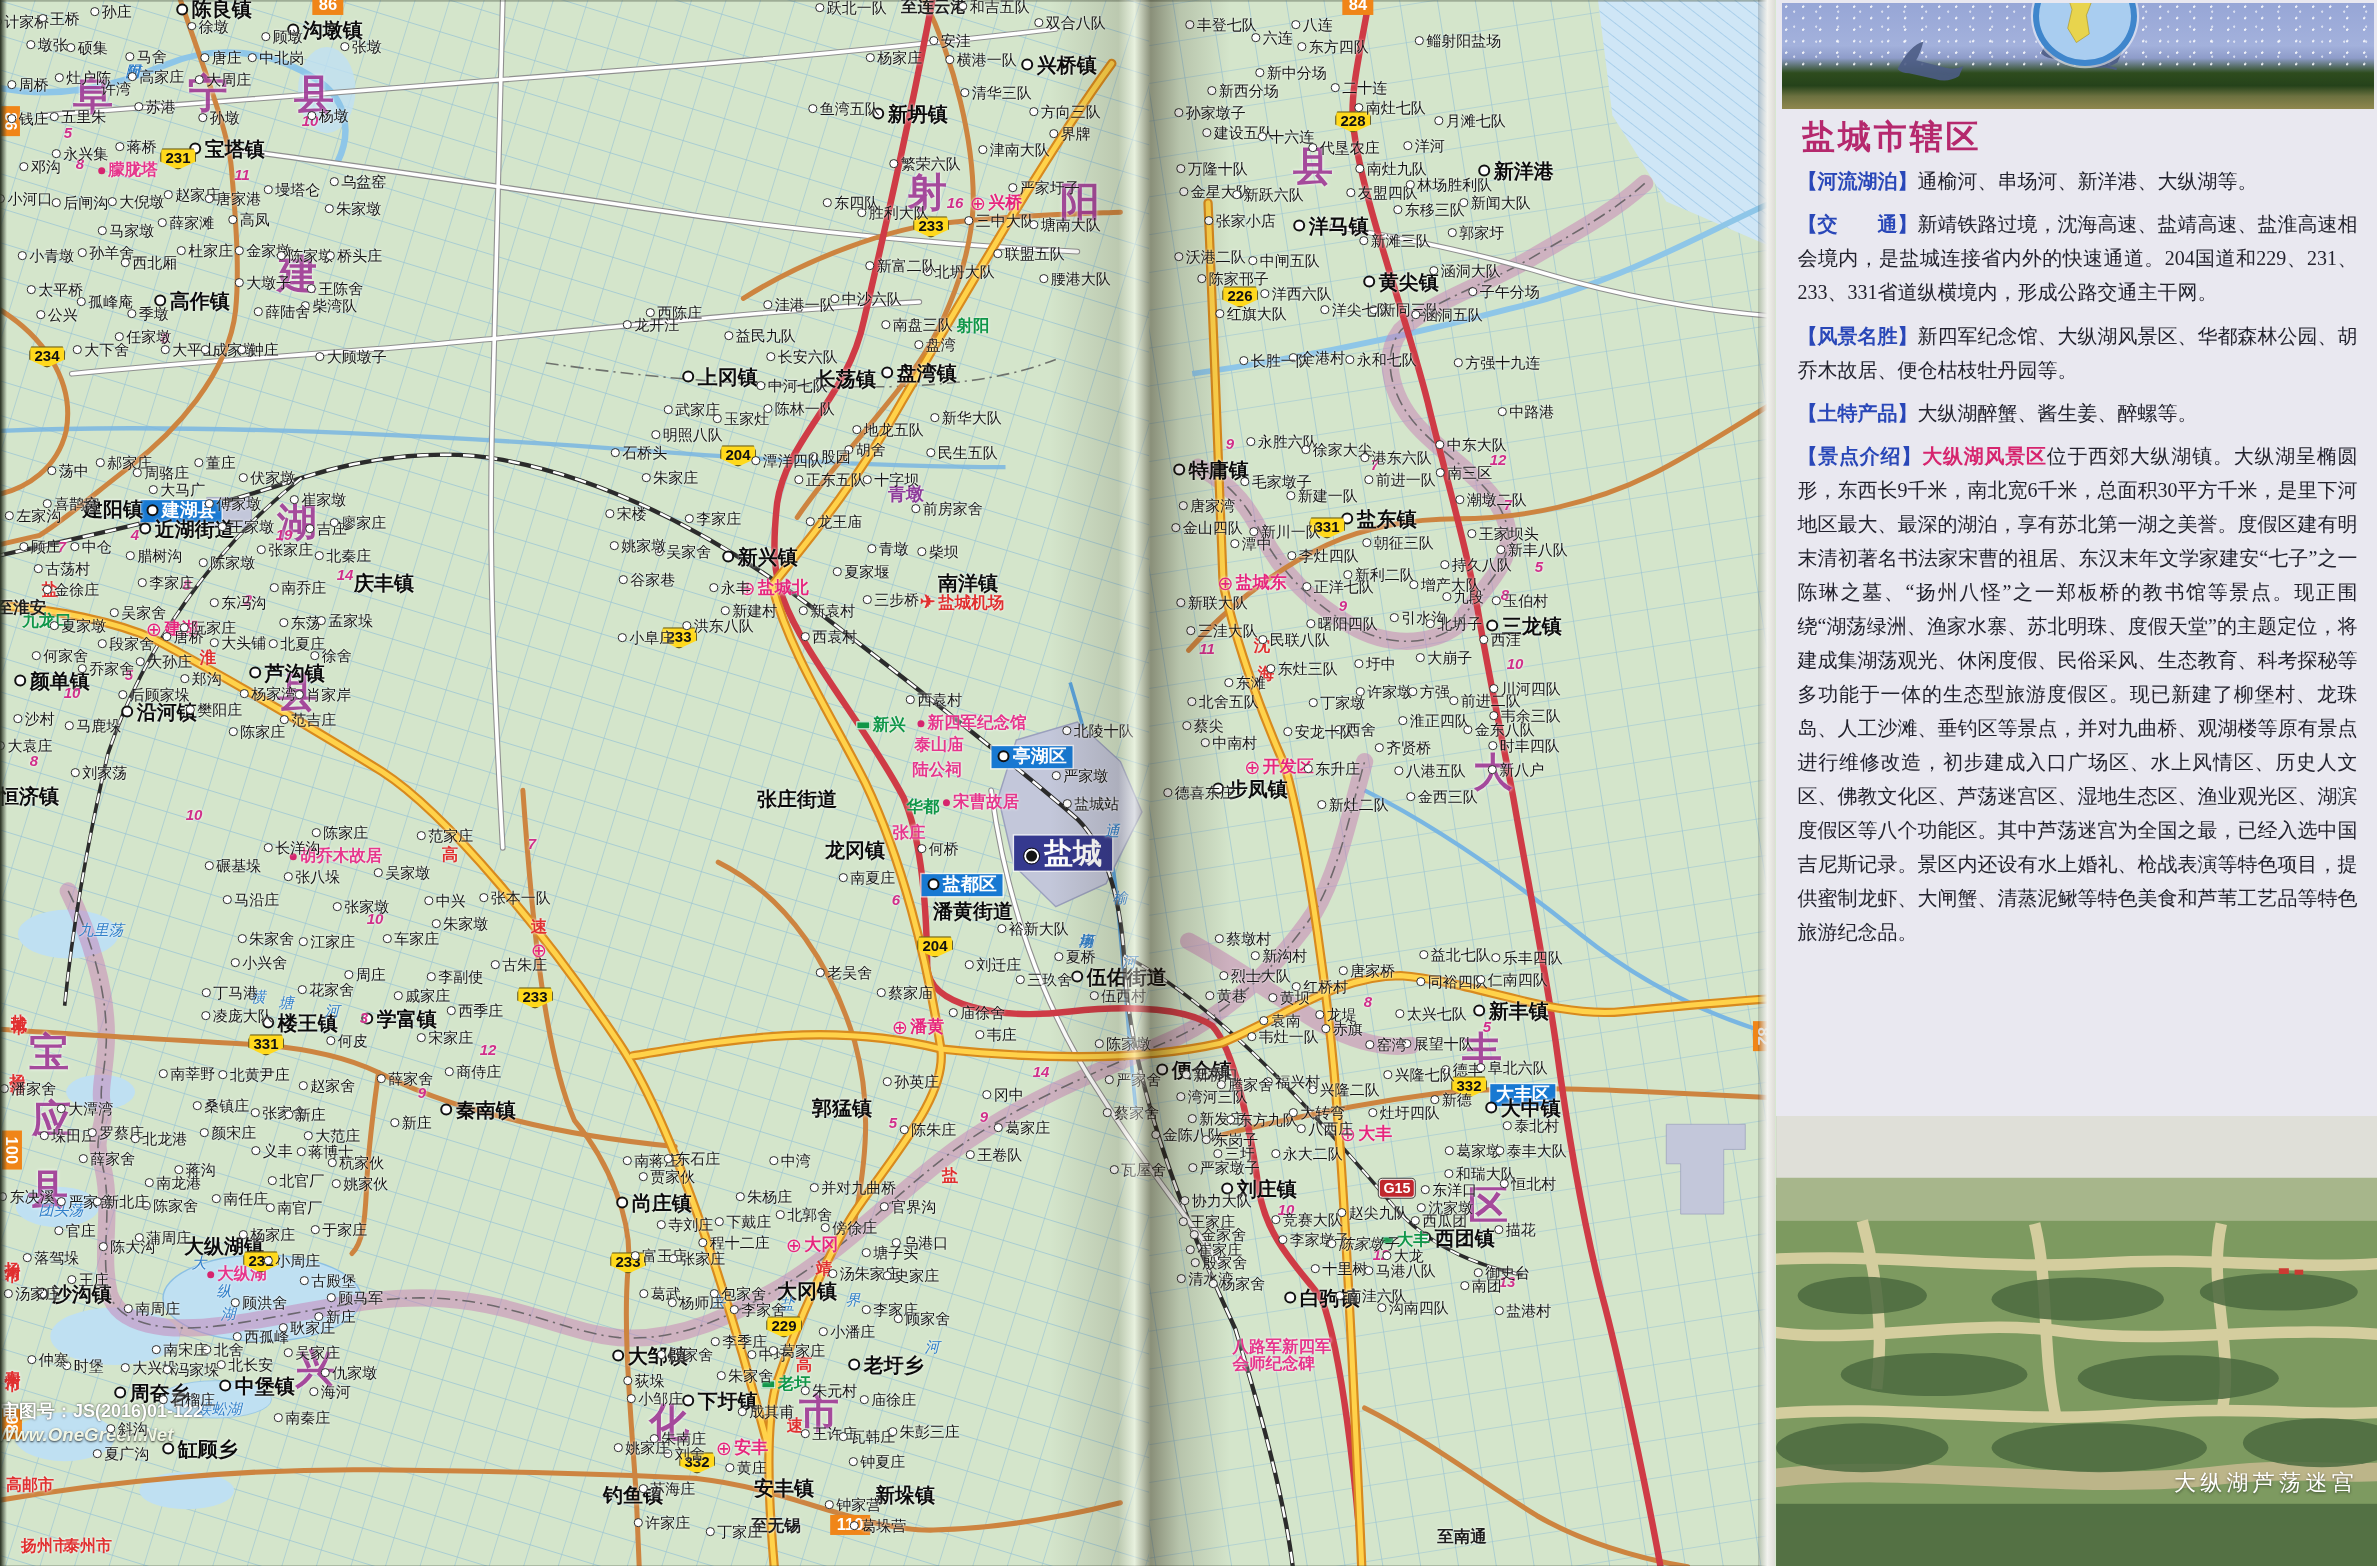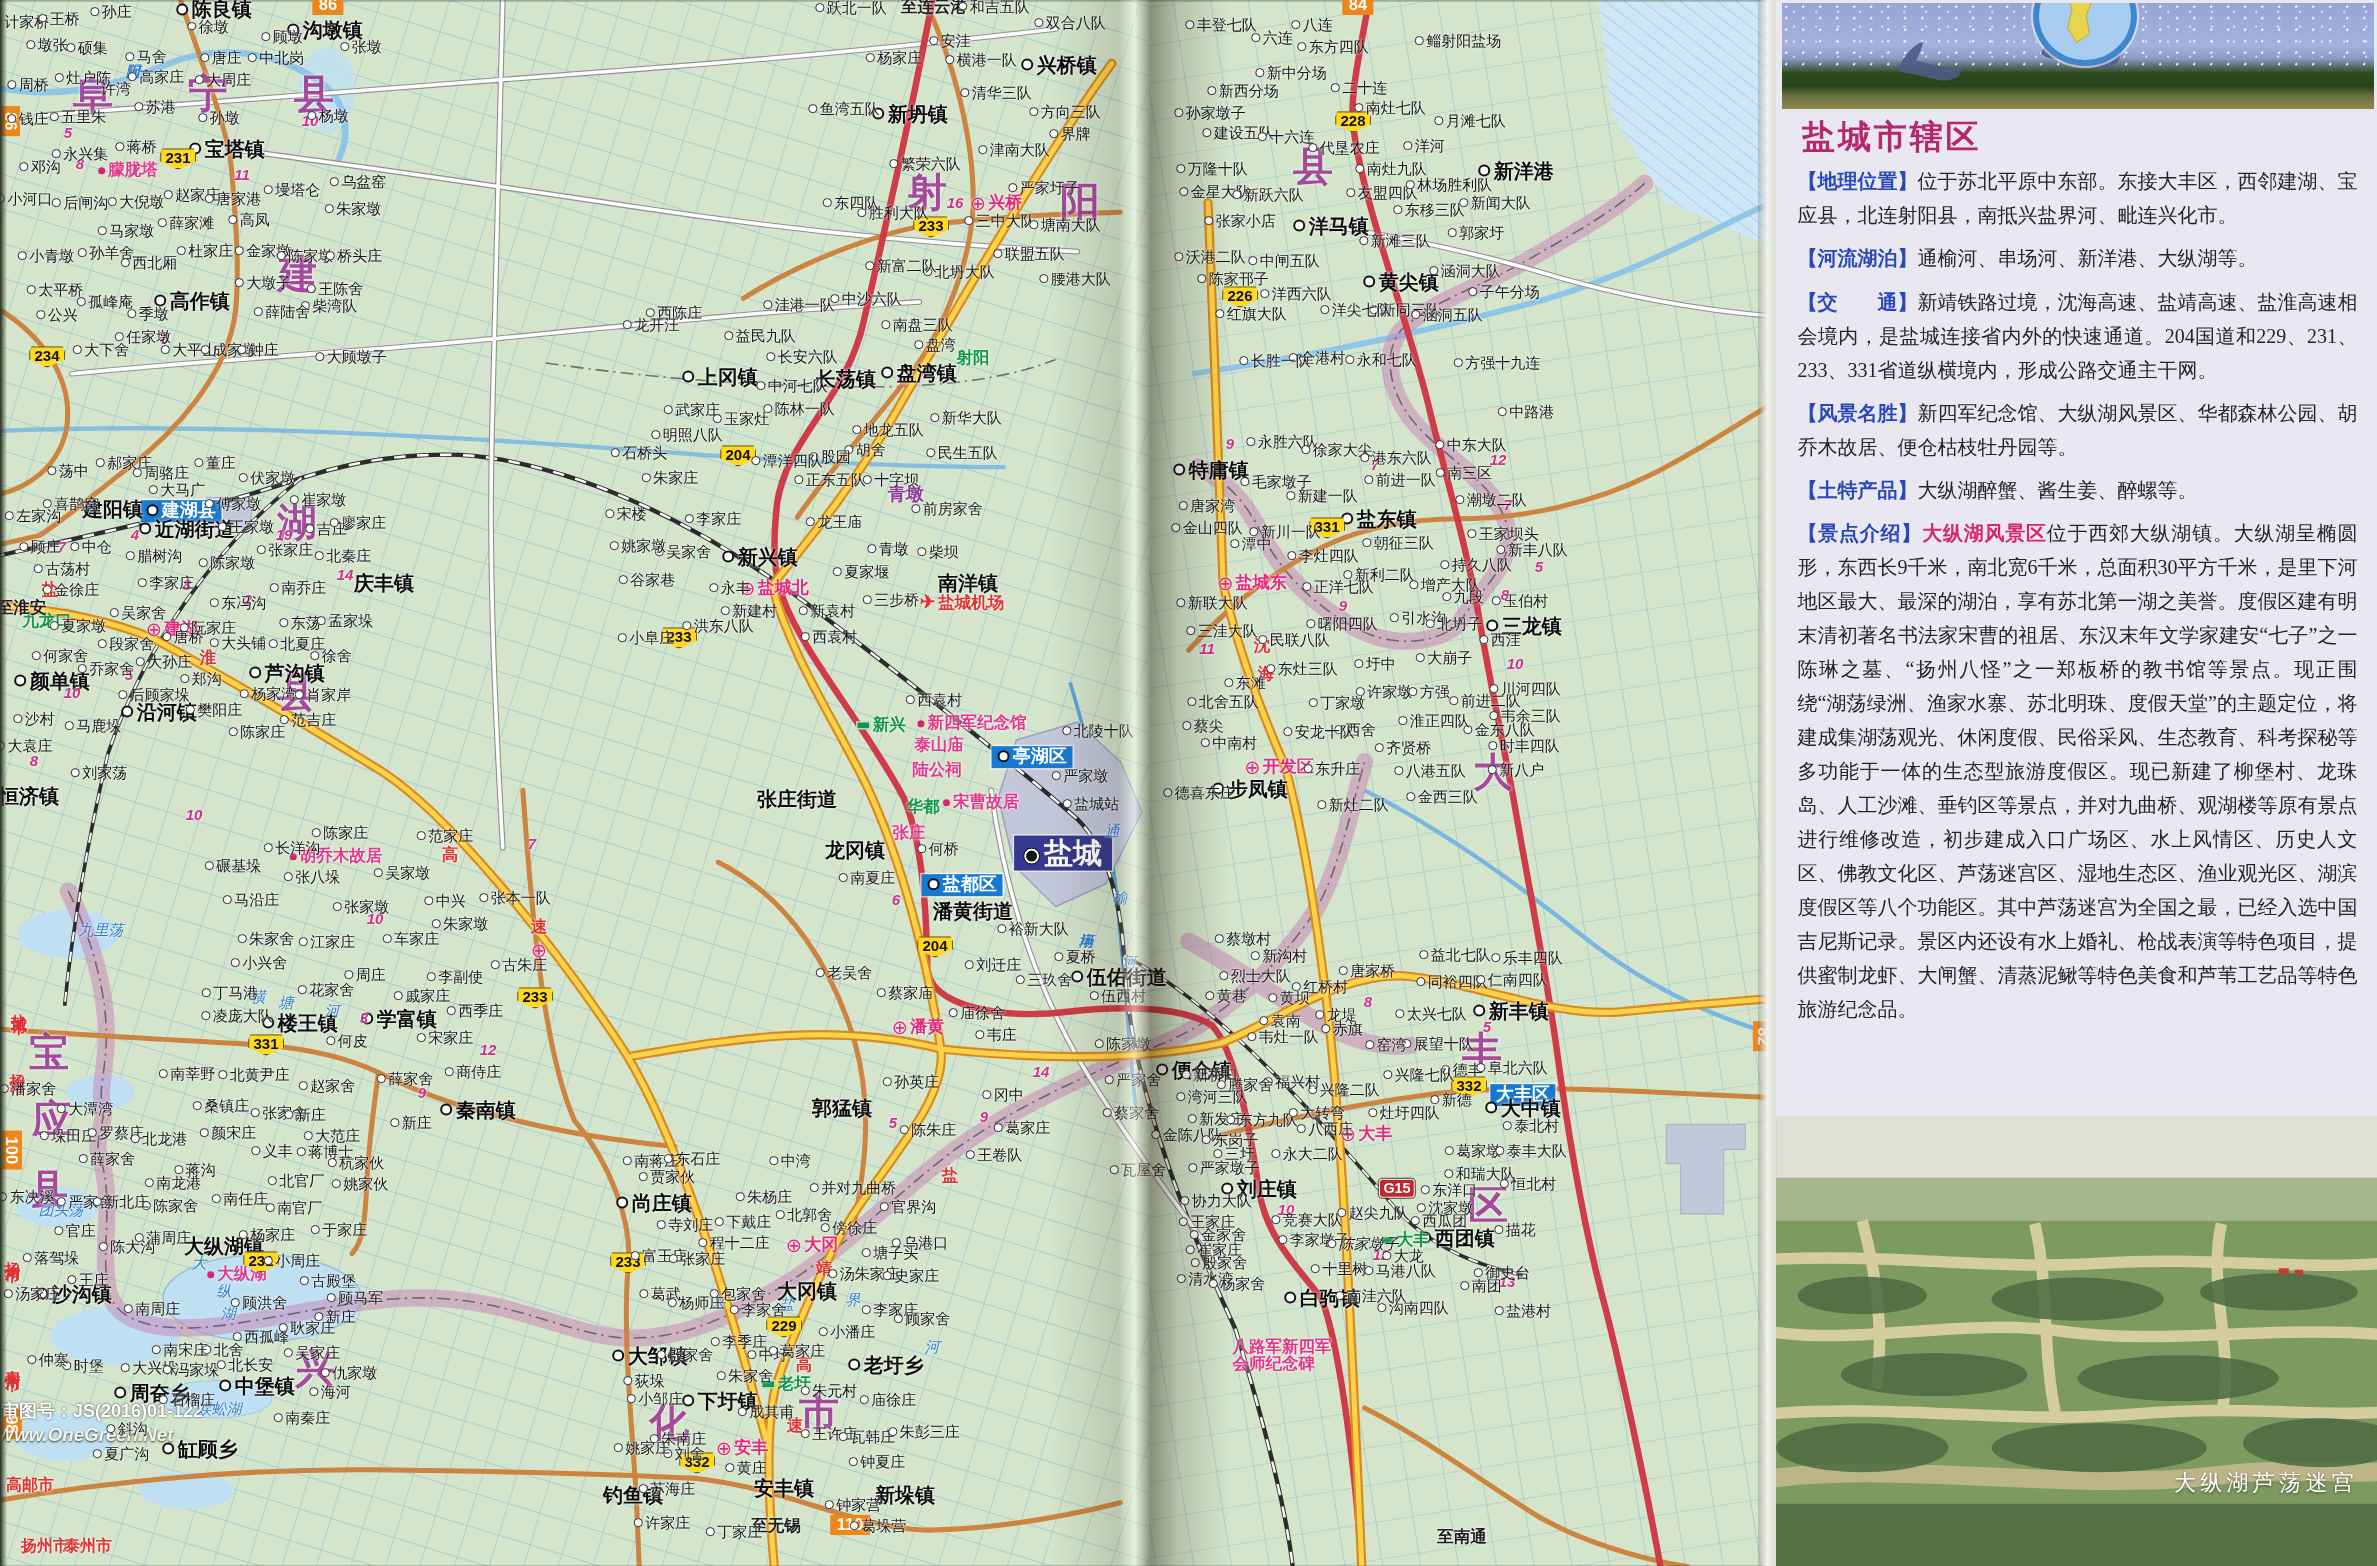--- a/index.html
+++ b/index.html
@@ -297,21 +297,21 @@
         <span class="ml c-ic d-x" style="left: 774px; top: 588px;">盐城北</span>
         <span class="ml c-ic d-x" style="left: 996px; top: 203px;">兴桥</span>
         <span class="ml c-ic d-x" style="left: 1252px; top: 583px;">盐城东</span>
         <span class="ml c-ic d-x" style="left: 1279px; top: 767px;">开发区</span>
         <span class="ml c-ic d-x" style="left: 1366px; top: 1134px;">大丰</span>
         <span class="ml c-ic d-x" style="left: 742px; top: 1448px;">安丰</span>
         <span class="ml c-ic d-x" style="left: 540px; top: 950px;"></span>
         <span class="ml c-gr" style="left: 47px; top: 621px;">九龙口</span>
         <span class="ml c-gr d-s" style="left: 881px; top: 725px;">新兴</span>
         <span class="ml c-gr" style="left: 923px; top: 807px;">华都</span>
-        <span class="ml c-gr" style="left: 973px; top: 358px;">射阳</span>
+        <span class="ml c-gr" style="left: 973px; top: 326px;">射阳</span>
         <span class="ml c-gr d-s" style="left: 786px; top: 1384px;">老圩</span>
         <span class="ml c-gr d-s" style="left: 1405px; top: 1240px;">大丰</span>
         <span class="ml c-rd d-a" style="left: 962px; top: 602px;">盐城机场</span>
         <span class="ml c-rdc" style="left: 50px; top: 590px;">盐</span>
         <span class="ml c-rdc" style="left: 208px; top: 658px;">淮</span>
         <span class="ml c-rdc" style="left: 450px; top: 855px;">高</span>
         <span class="ml c-rdc" style="left: 539px; top: 927px;">速</span>
         <span class="ml c-rdc" style="left: 950px; top: 1176px;">盐</span>
         <span class="ml c-rdc" style="left: 824px; top: 1269px;">靖</span>
         <span class="ml c-rdc" style="left: 804px; top: 1365px;">高</span>
@@ -915,21 +915,20 @@
       <div id="ovalInset">
         <svg width="79" height="75" viewBox="0 0 110 104">
             <path d="M48,8 L70,12 L76,34 L66,60 L70,86 L52,98 L40,78 L46,52 L38,28 Z" fill="#e8d44d" stroke="#b09a2a"></path>
             <path d="M44,4 L66,6 L62,16 L46,14 Z" fill="#cc3b33"></path>
           </svg>
       </div>
     </div>
 
     <div class="title">盐城市辖区</div>
     <div id="secs">
-        <p class="sec"><span class="lb">【地理位置】</span>位于苏北平原中东部。东接大丰区，西邻建湖、宝应县，北连射阳县，南抵兴盐界河、毗连兴化市。</p>
         <p class="sec"><span class="lb">【河流湖泊】</span>通榆河、串场河、新洋港、大纵湖等。</p>
         <p class="sec"><span class="lb">【交　　通】</span>新靖铁路过境，沈海高速、盐靖高速、盐淮高速相会境内，是盐城连接省内外的快速通道。204国道和229、231、233、331省道纵横境内，形成公路交通主干网。</p>
         <p class="sec"><span class="lb">【风景名胜】</span>新四军纪念馆、大纵湖风景区、华都森林公园、胡乔木故居、便仓枯枝牡丹园等。</p>
         <p class="sec"><span class="lb">【土特产品】</span>大纵湖醉蟹、酱生姜、醉螺等。</p>
         <p class="sec"><span class="lb">【景点介绍】</span><span class="hl">大纵湖风景区</span>位于西郊大纵湖镇。大纵湖呈椭圆形，东西长9千米，南北宽6千米，总面积30平方千米，是里下河地区最大、最深的湖泊，享有苏北第一湖之美誉。度假区建有明末清初著名书法家宋曹的祖居、东汉末年文学家建安“七子”之一陈琳之墓、“扬州八怪”之一郑板桥的教书馆等景点。现正围绕“湖荡绿洲、渔家水寨、苏北明珠、度假天堂”的主题定位，将建成集湖荡观光、休闲度假、民俗采风、生态教育、科考探秘等多功能于一体的生态型旅游度假区。现已新建了柳堡村、龙珠岛、人工沙滩、垂钓区等景点，并对九曲桥、观湖楼等原有景点进行维修改造，初步建成入口广场区、水上风情区、历史人文区、佛教文化区、芦荡迷宫区、湿地生态区、渔业观光区、湖滨度假区等八个功能区。其中芦荡迷宫为全国之最，已经入选中国吉尼斯记录。景区内还设有水上婚礼、枪战表演等特色项目，提供蜜制龙虾、大闸蟹、清蒸泥鳅等特色美食和芦苇工艺品等特色旅游纪念品。</p>
       </div>
 
     <div id="photoBot">
       <svg width="602" height="451" viewBox="0 0 838 628">
         <rect width="838" height="628" fill="#7d9a60"></rect>

